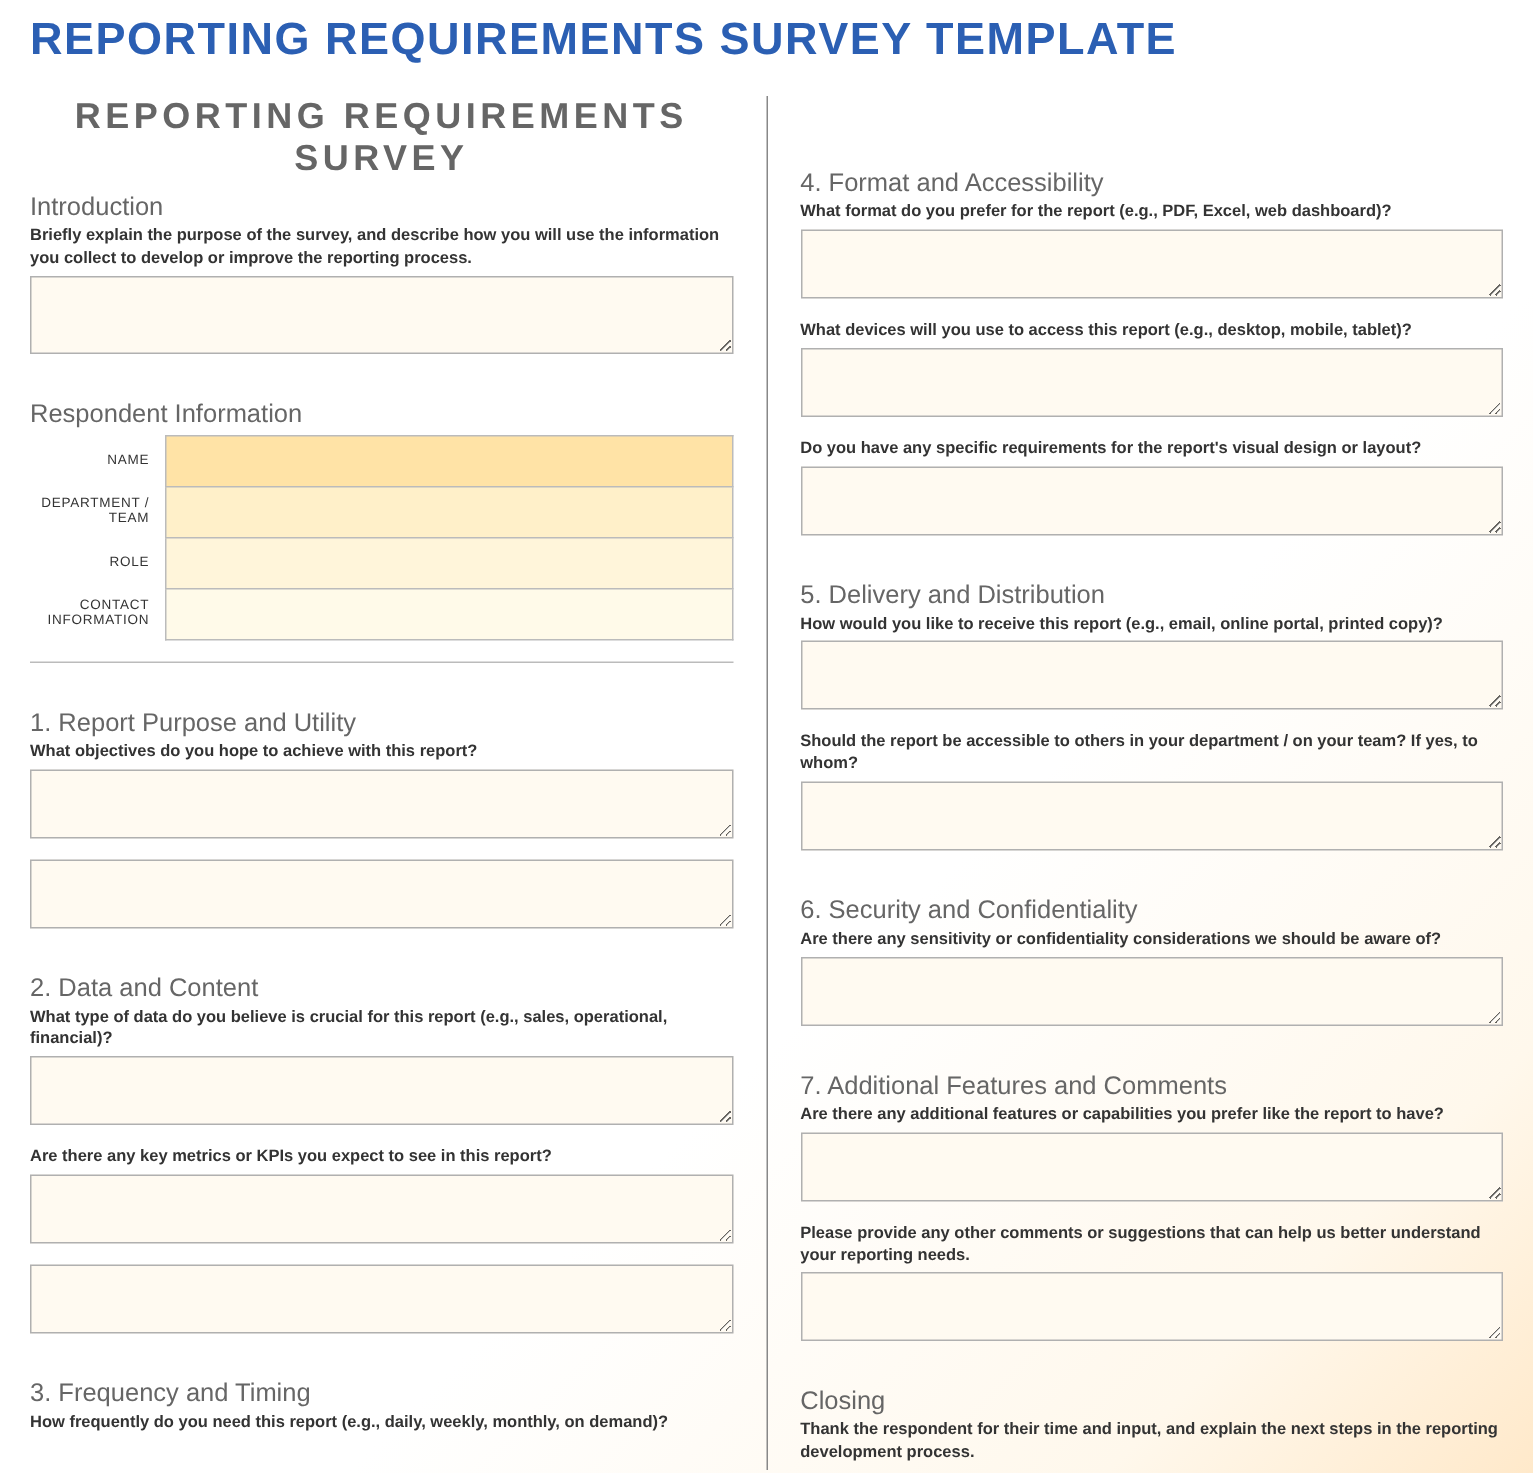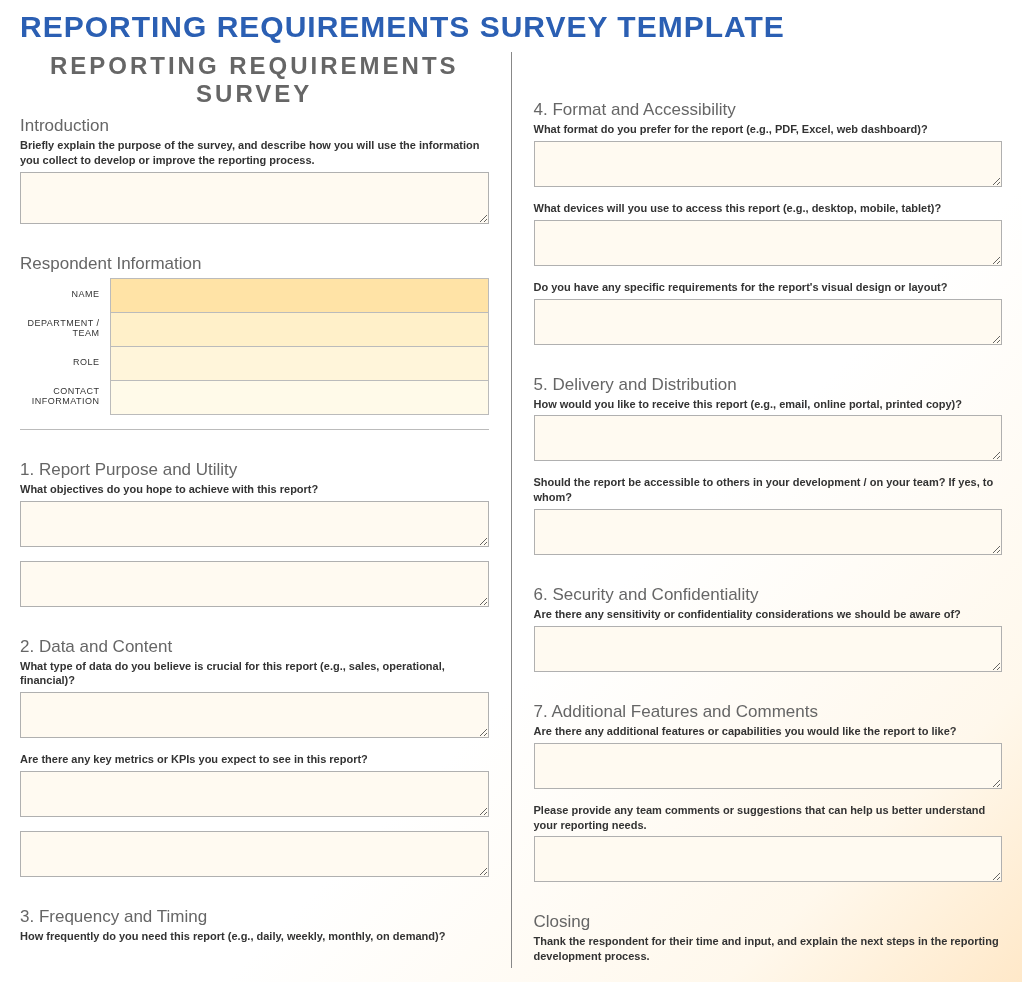--- a/index.html
+++ b/index.html
@@ -14,21 +14,21 @@
     padding: 10px 20px 20px 20px;
     position: relative;
     background: linear-gradient(135deg, #ffffff 0%, #ffffff 60%, #fff8ec 85%, #ffe8c8 100%);
     min-height: 982px;
   }
   .main-title {
     font-size: 30px;
     font-weight: bold;
     color: #2b5fb3;
     letter-spacing: 1px;
-    margin-bottom: 8px;
+    margin-bottom: 20px;
   }
   .columns {
     display: flex;
     gap: 0;
   }
   .col {
     flex: 1;
     padding: 0 16px;
   }
   .col-left {
@@ -202,37 +202,37 @@
       <div class="question">Do you have any specific requirements for the report's visual design or layout?</div>
       <div class="q-block">
           <textarea class="textbox" style=""></textarea>
         </div>
 
       <div class="section-head">5. Delivery and Distribution</div>
       <div class="question">How would you like to receive this report (e.g., email, online portal, printed copy)?</div>
       <div class="q-block">
           <textarea class="textbox" style=""></textarea>
         </div>
-      <div class="question">Should the report be accessible to others in your development / on your team? If yes, to whom?</div>
+      <div class="question">Should the report be accessible to others in your department / on your team? If yes, to whom?</div>
       <div class="q-block">
           <textarea class="textbox" style=""></textarea>
         </div>
 
       <div class="section-head">6. Security and Confidentiality</div>
       <div class="question">Are there any sensitivity or confidentiality considerations we should be aware of?</div>
       <div class="q-block">
           <textarea class="textbox" style=""></textarea>
         </div>
 
       <div class="section-head">7. Additional Features and Comments</div>
-      <div class="question">Are there any additional features or capabilities you would like the report to like?</div>
-      <div class="q-block">
-          <textarea class="textbox" style=""></textarea>
-        </div>
-      <div class="question">Please provide any team comments or suggestions that can help us better understand your reporting needs.</div>
+      <div class="question">Are there any additional features or capabilities you prefer like the report to have?</div>
+      <div class="q-block">
+          <textarea class="textbox" style=""></textarea>
+        </div>
+      <div class="question">Please provide any other comments or suggestions that can help us better understand your reporting needs.</div>
       <div class="q-block">
           <textarea class="textbox" style=""></textarea>
         </div>
 
       <div class="section-head">Closing</div>
       <div class="question">Thank the respondent for their time and input, and explain the next steps in the reporting development process.</div>
 
     </div>
 
   </div>

